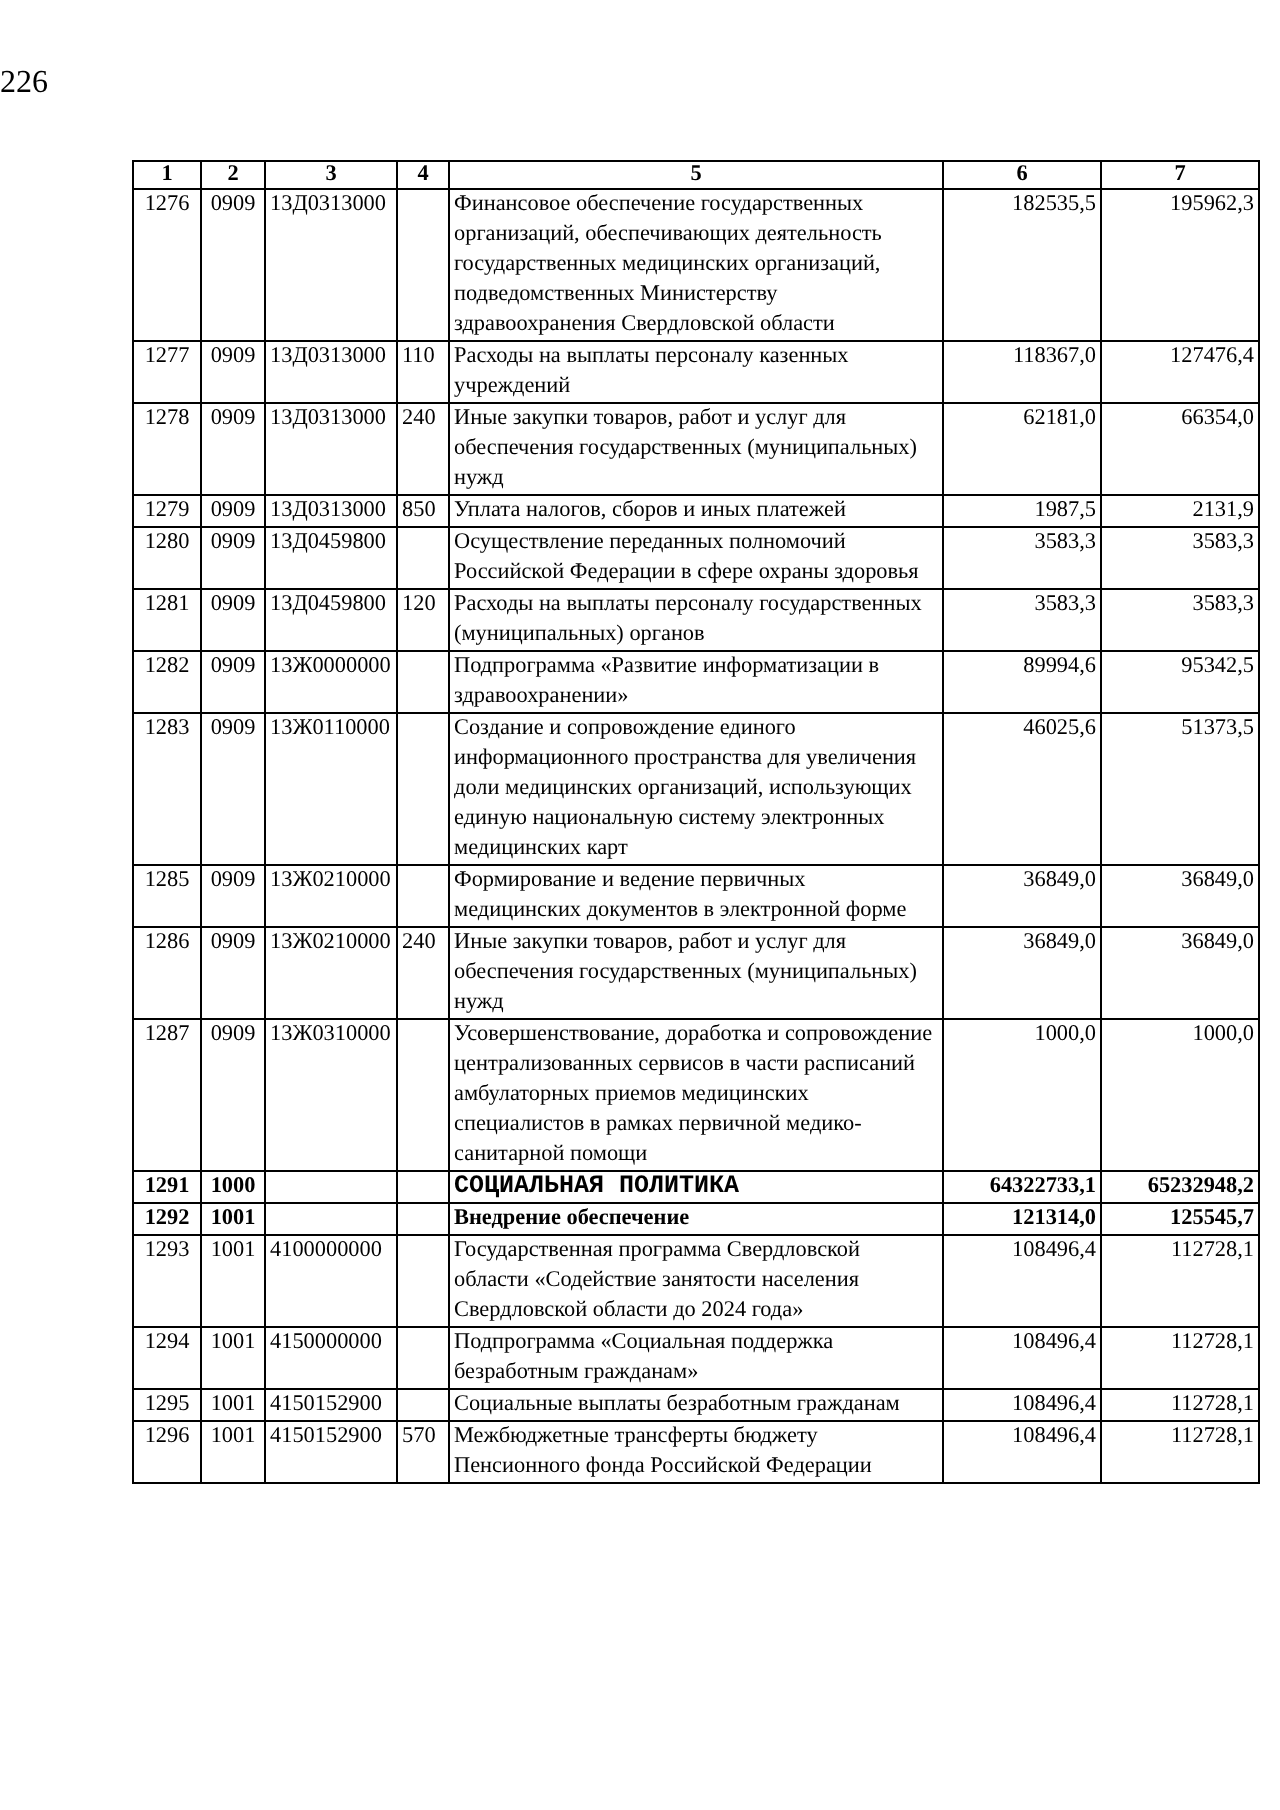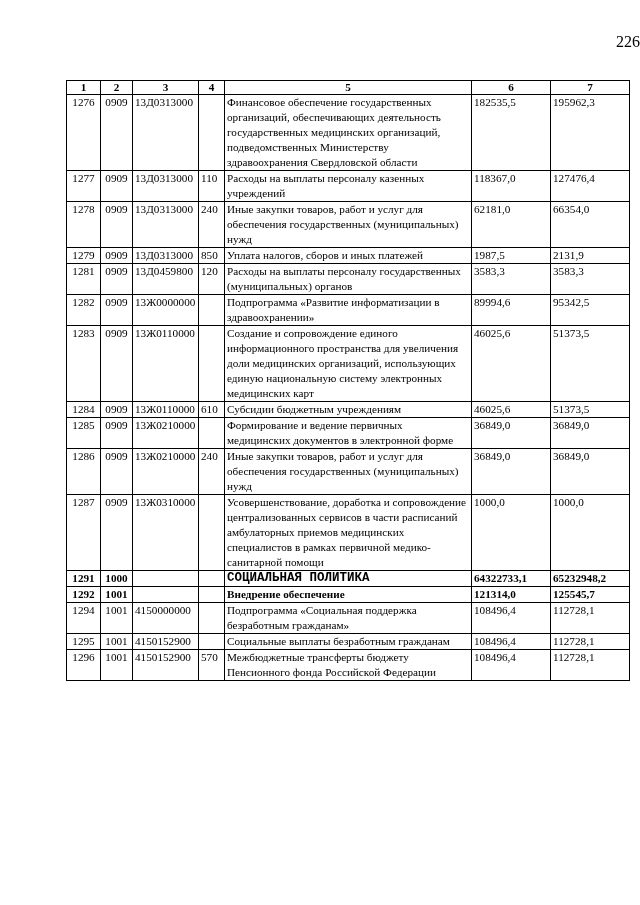--- a/index.html
+++ b/index.html
@@ -1,23 +1,23 @@
 <!DOCTYPE html>
 <html><head>
 <meta charset="utf-8">
 <style>
   html, body { margin: 0; padding: 0; background: #ffffff; }
   body { width: 640px; height: 905px; position: relative; font-family: "Liberation Serif", serif; color: #000; overflow: hidden; }
-  .page-number { position: absolute; top: 33px; left: 0; width: 640px; text-align: right; font-size: 16px; }
+  .page-number { position: absolute; top: 33px; left: 0; width: 640px; text-align: left; font-size: 16px; }
   table.budget { position: absolute; top: 80px; left: 66px; border-collapse: collapse; table-layout: fixed; width: 563px; font-size: 11.2px; line-height: 15px; }
   table.budget td, table.budget th { border: 1.3px solid #000; padding: 0 2px; vertical-align: top; }
   table.budget th { font-weight: bold; text-align: center; height: 13px; line-height: 13px; }
   col.c1 { width: 34px; } col.c2 { width: 32px; } col.c3 { width: 66px; } col.c4 { width: 26px; }
   col.c5 { width: 247px; } col.c6 { width: 79px; } col.c7 { width: 79px; }
-  td.num { text-align: left; vertical-align: bottom; }
+  td.num { text-align: right; vertical-align: bottom; }
   td.center { text-align: center; }
   td.code4 { }
   tr.bold td { font-weight: bold; }
   tr.big td.desc { font-size: 12.5px; font-family: Liberation Mono, monospace; }
 </style>
 </head>
 <body>
 
 <div class="page-number">226</div>
 
@@ -73,20 +73,29 @@
       <tr>
         <td class="center">1279</td>
         <td class="center">0909</td>
         <td>13Д0313000</td>
         <td class="code4">850</td>
         <td class="desc">Уплата налогов, сборов и иных платежей</td>
         <td class="num">1987,5</td>
         <td class="num">2131,9</td>
       </tr>
       <tr>
+        <td class="center">1280</td>
+        <td class="center">0909</td>
+        <td>13Д0459800</td>
+        <td class="code4"></td>
+        <td class="desc">Осуществление переданных полномочий Российской Федерации в сфере охраны здоровья</td>
+        <td class="num">3583,3</td>
+        <td class="num">3583,3</td>
+      </tr>
+      <tr>
         <td class="center">1281</td>
         <td class="center">0909</td>
         <td>13Д0459800</td>
         <td class="code4">120</td>
         <td class="desc">Расходы на выплаты персоналу государственных (муниципальных) органов</td>
         <td class="num">3583,3</td>
         <td class="num">3583,3</td>
       </tr>
       <tr>
         <td class="center">1282</td>
@@ -96,29 +105,20 @@
         <td class="desc">Подпрограмма «Развитие информатизации в здравоохранении»</td>
         <td class="num">89994,6</td>
         <td class="num">95342,5</td>
       </tr>
       <tr>
         <td class="center">1283</td>
         <td class="center">0909</td>
         <td>13Ж0110000</td>
         <td class="code4"></td>
         <td class="desc">Создание и сопровождение единого информационного пространства для увеличения доли медицинских организаций, использующих единую национальную систему электронных медицинских карт</td>
-        <td class="num">46025,6</td>
-        <td class="num">51373,5</td>
-      </tr>
-      <tr>
-        <td class="center">1284</td>
-        <td class="center">0909</td>
-        <td>13Ж0110000</td>
-        <td class="code4">610</td>
-        <td class="desc">Субсидии бюджетным учреждениям</td>
         <td class="num">46025,6</td>
         <td class="num">51373,5</td>
       </tr>
       <tr>
         <td class="center">1285</td>
         <td class="center">0909</td>
         <td>13Ж0210000</td>
         <td class="code4"></td>
         <td class="desc">Формирование и ведение первичных медицинских документов в электронной форме</td>
         <td class="num">36849,0</td>
@@ -154,20 +154,29 @@
       <tr class="bold">
         <td class="center">1292</td>
         <td class="center">1001</td>
         <td></td>
         <td class="code4"></td>
         <td class="desc">Внедрение обеспечение</td>
         <td class="num">121314,0</td>
         <td class="num">125545,7</td>
       </tr>
       <tr>
+        <td class="center">1293</td>
+        <td class="center">1001</td>
+        <td>4100000000</td>
+        <td class="code4"></td>
+        <td class="desc">Государственная программа Свердловской области «Содействие занятости населения Свердловской области до 2024 года»</td>
+        <td class="num">108496,4</td>
+        <td class="num">112728,1</td>
+      </tr>
+      <tr>
         <td class="center">1294</td>
         <td class="center">1001</td>
         <td>4150000000</td>
         <td class="code4"></td>
         <td class="desc">Подпрограмма «Социальная поддержка безработным гражданам»</td>
         <td class="num">108496,4</td>
         <td class="num">112728,1</td>
       </tr>
       <tr>
         <td class="center">1295</td>

